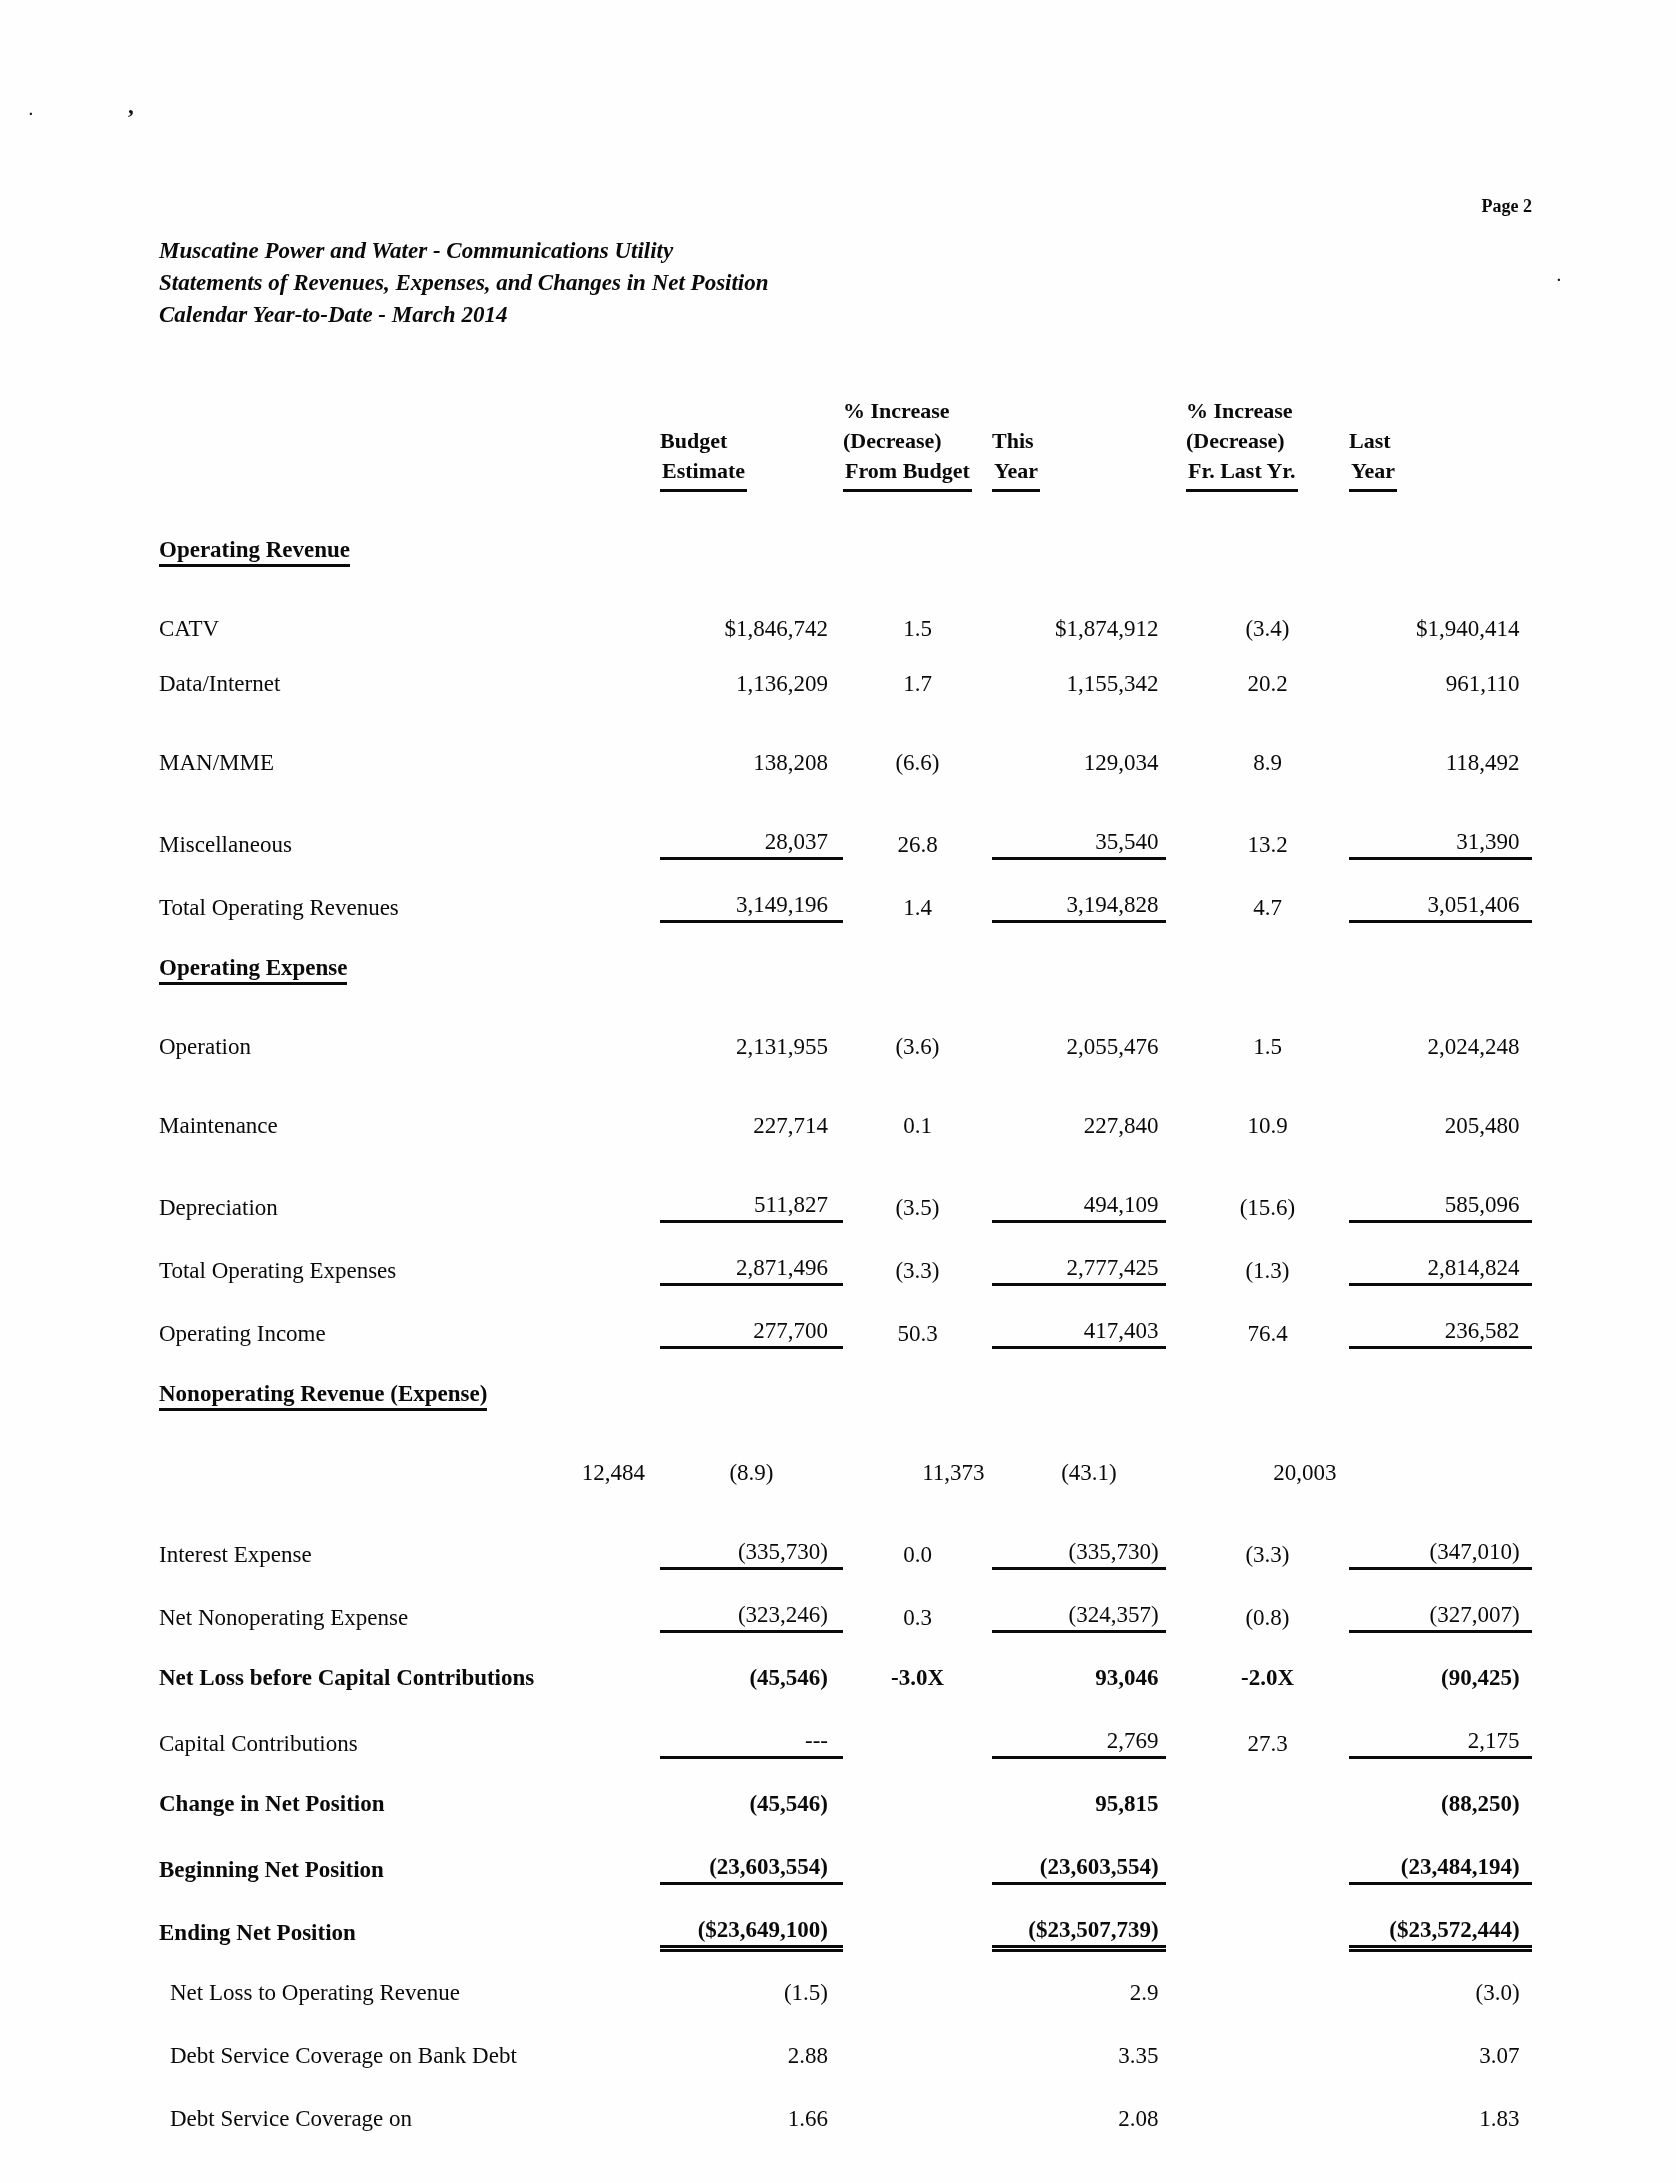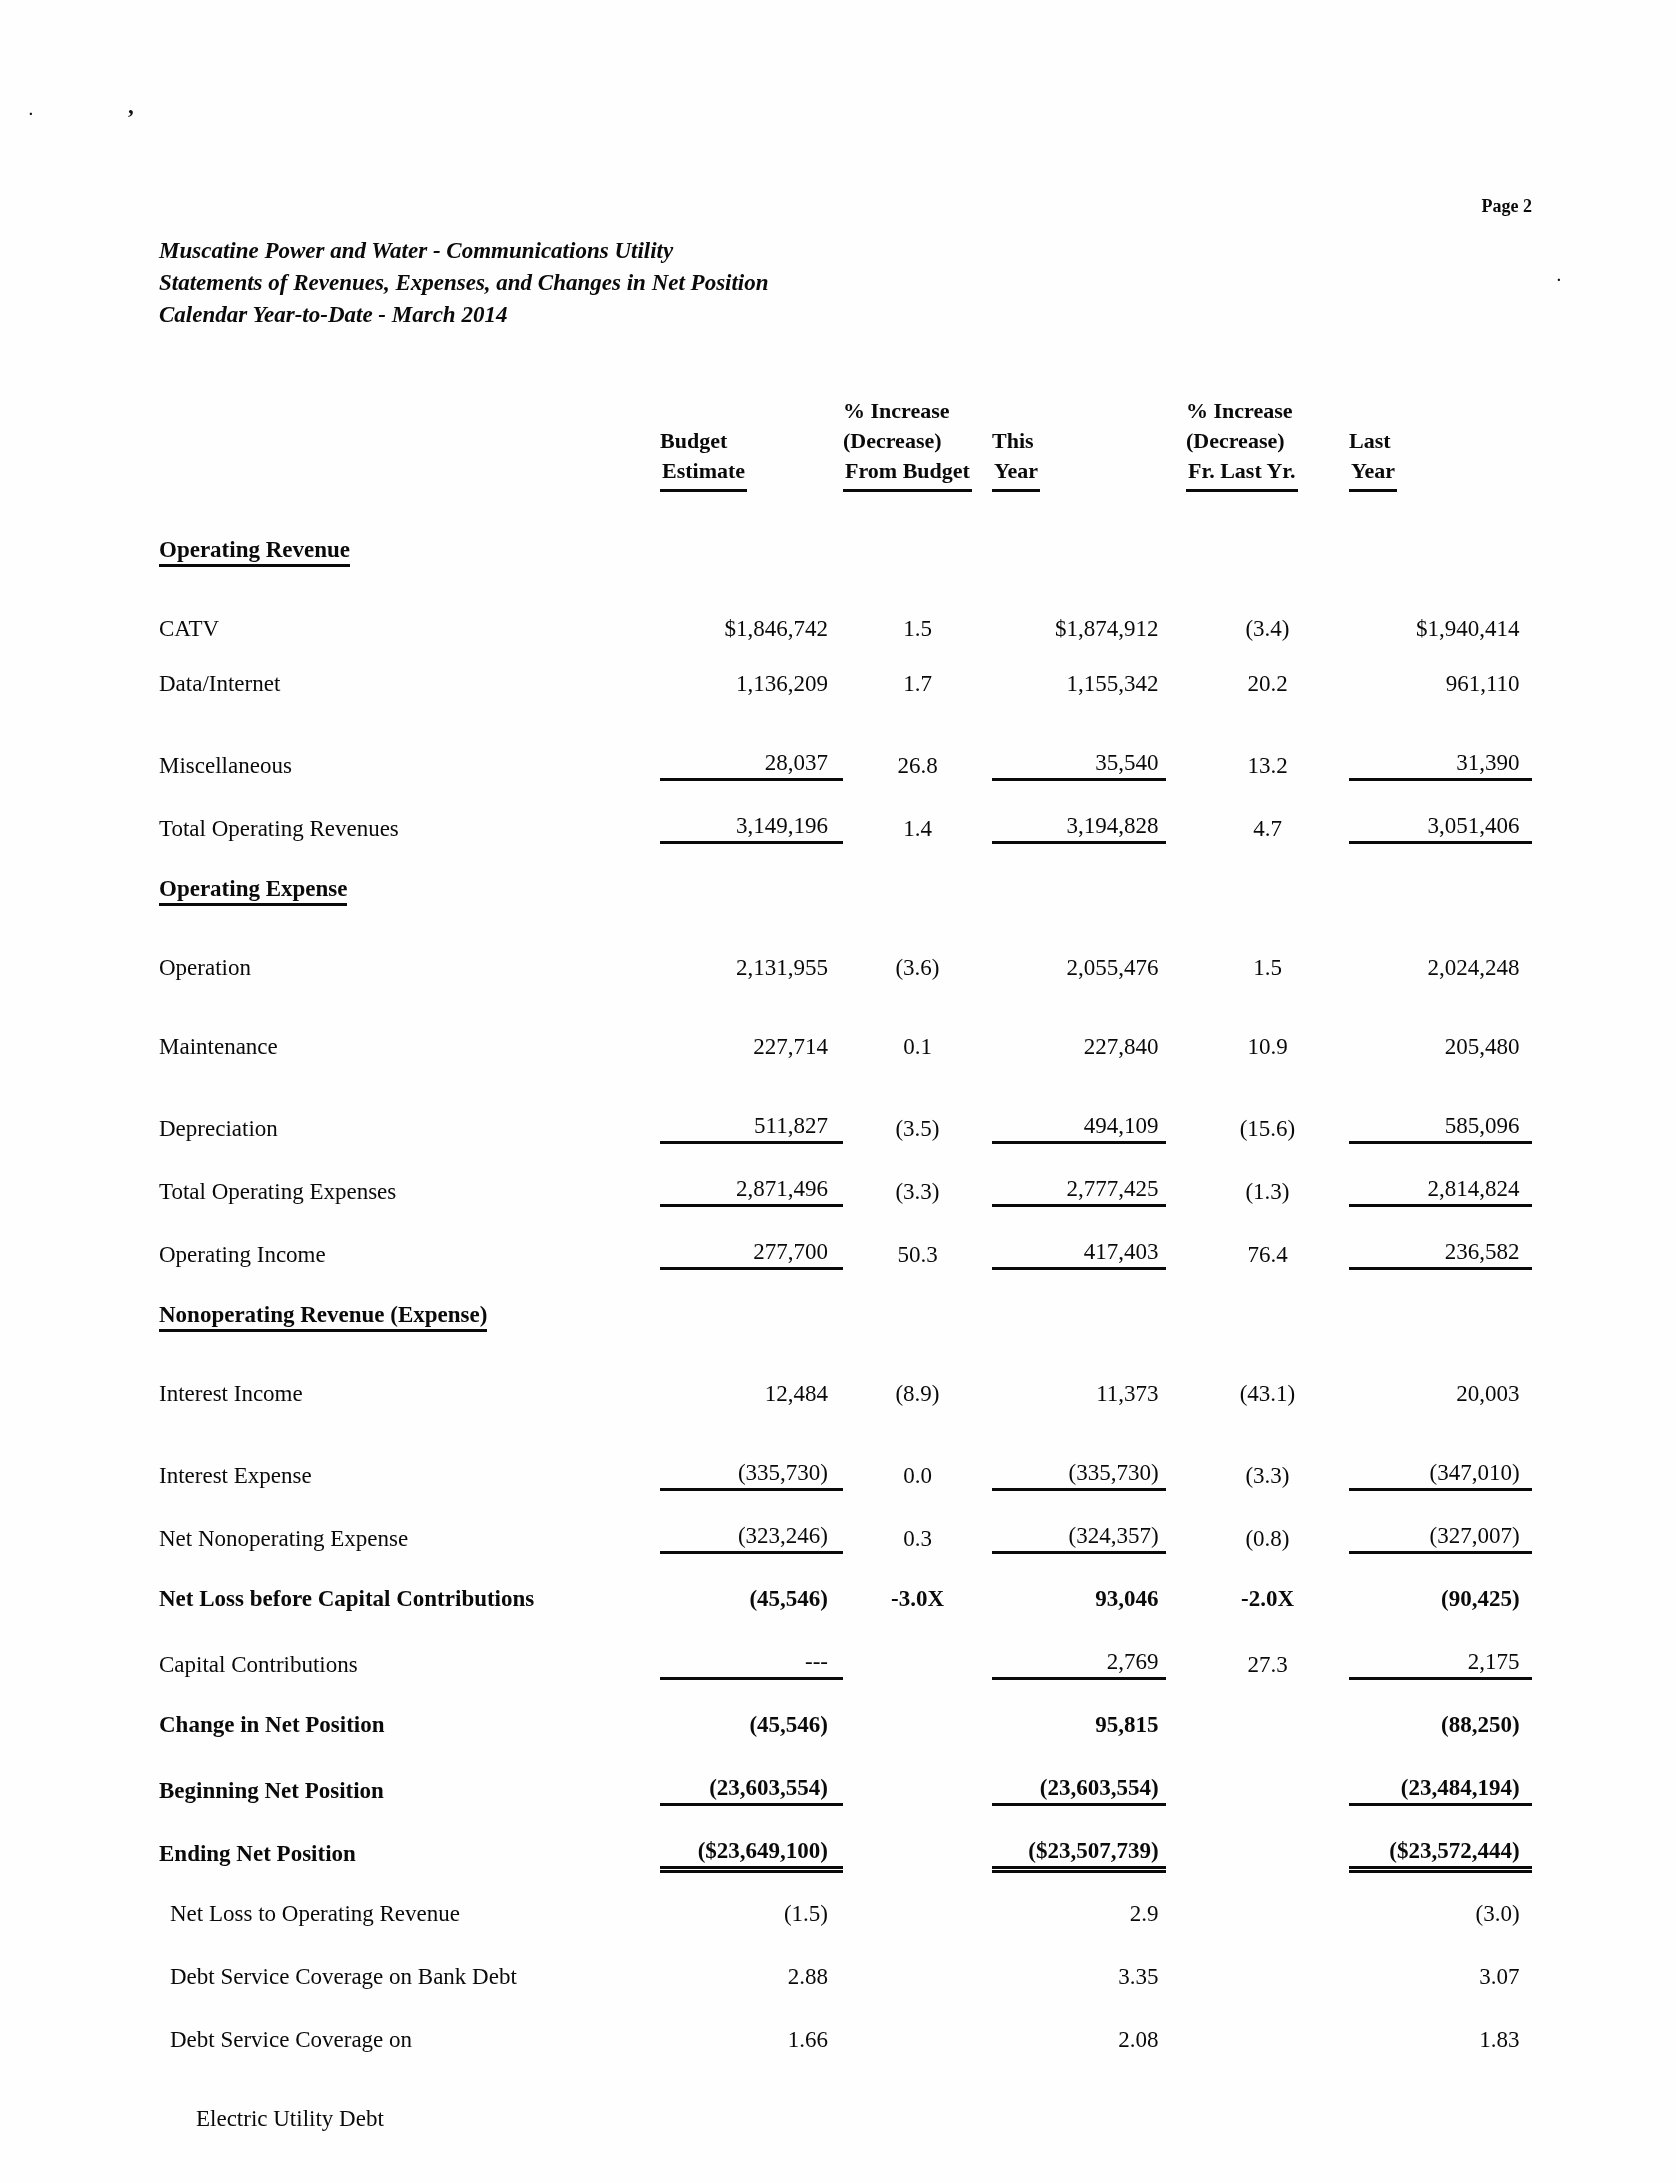--- a/index.html
+++ b/index.html
@@ -118,20 +118,28 @@
 
       <div class="row gap-sm">
         <div class="c lbl">Data/Internet</div>
         <div class="c n b1">1,136,209</div>
         <div class="c p">1.7</div>
         <div class="c n n2">1,155,342</div>
         <div class="c p p2">20.2</div>
         <div class="c n n3">961,110</div>
       </div>
 
+      <div class="row">
+        <div class="c lbl">MAN/MME</div>
+        <div class="c n b1">138,208</div>
+        <div class="c p">(6.6)</div>
+        <div class="c n n2">129,034</div>
+        <div class="c p p2">8.9</div>
+        <div class="c n n3">118,492</div>
+      </div>
 
       <div class="row">
         <div class="c lbl">Miscellaneous</div>
         <div class="c n b1 rule">28,037</div>
         <div class="c p">26.8</div>
         <div class="c n n2 rule">35,540</div>
         <div class="c p p2">13.2</div>
         <div class="c n n3 rule">31,390</div>
       </div>
 
@@ -191,21 +199,20 @@
         <div class="c n n2 rule">417,403</div>
         <div class="c p p2">76.4</div>
         <div class="c n n3 rule">236,582</div>
       </div>
 
       <div class="row gap">
         <div class="c lbl"><span class="sec-u">Nonoperating Revenue (Expense)</span></div>
       </div>
 
       <div class="row">
-        <div class="c lbl">Interest Income</div>
         <div class="c n b1">12,484</div>
         <div class="c p">(8.9)</div>
         <div class="c n n2">11,373</div>
         <div class="c p p2">(43.1)</div>
         <div class="c n n3">20,003</div>
       </div>
 
       <div class="row">
         <div class="c lbl">Interest Expense</div>
         <div class="c n b1 rule">(335,730)</div>

